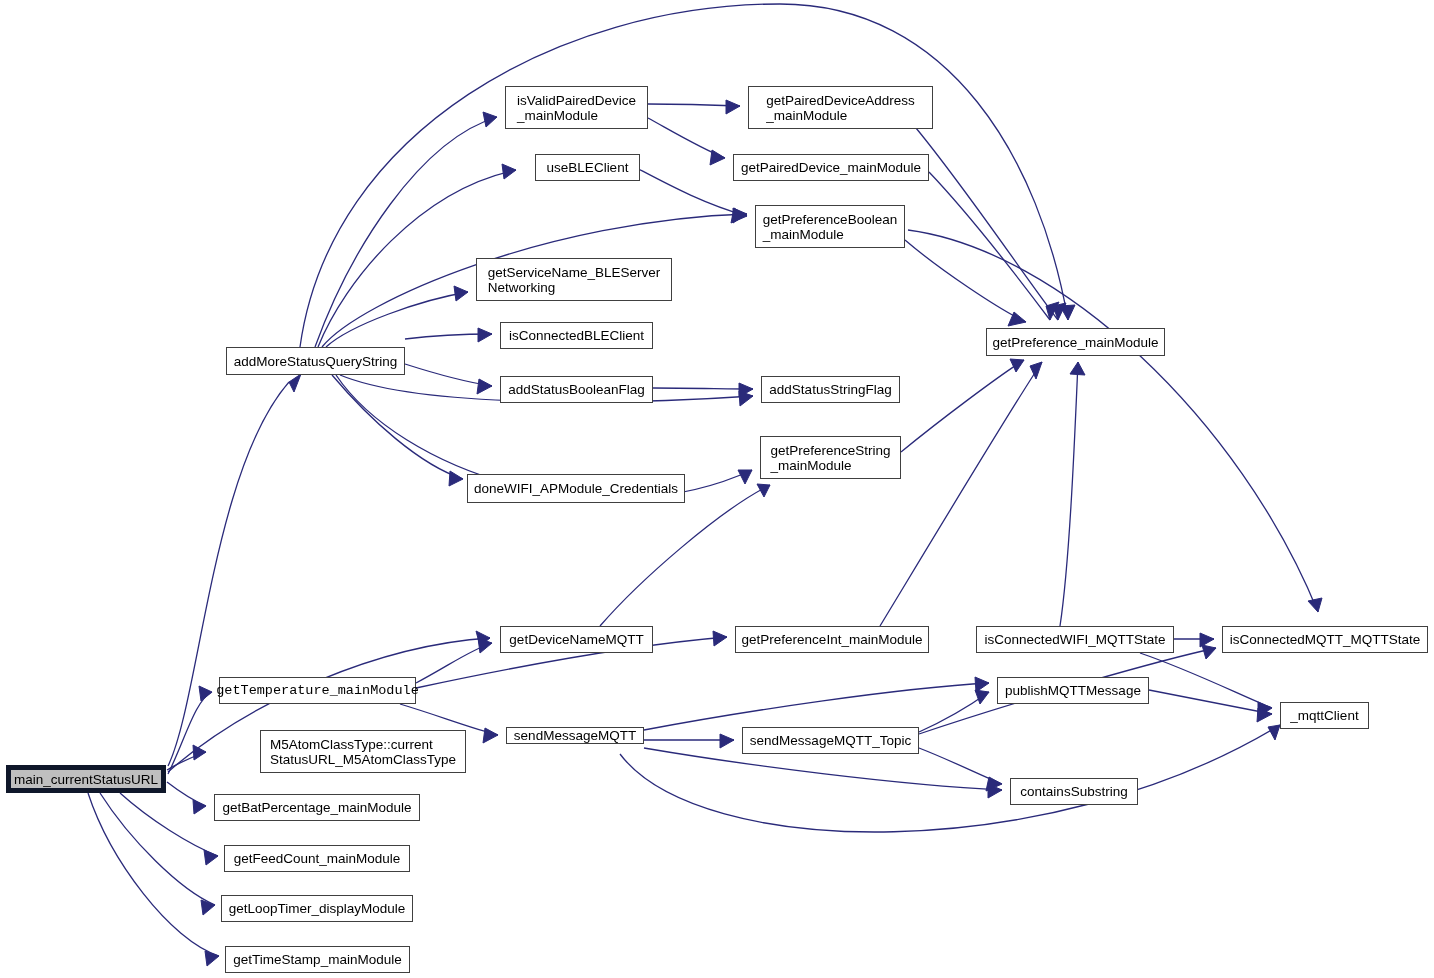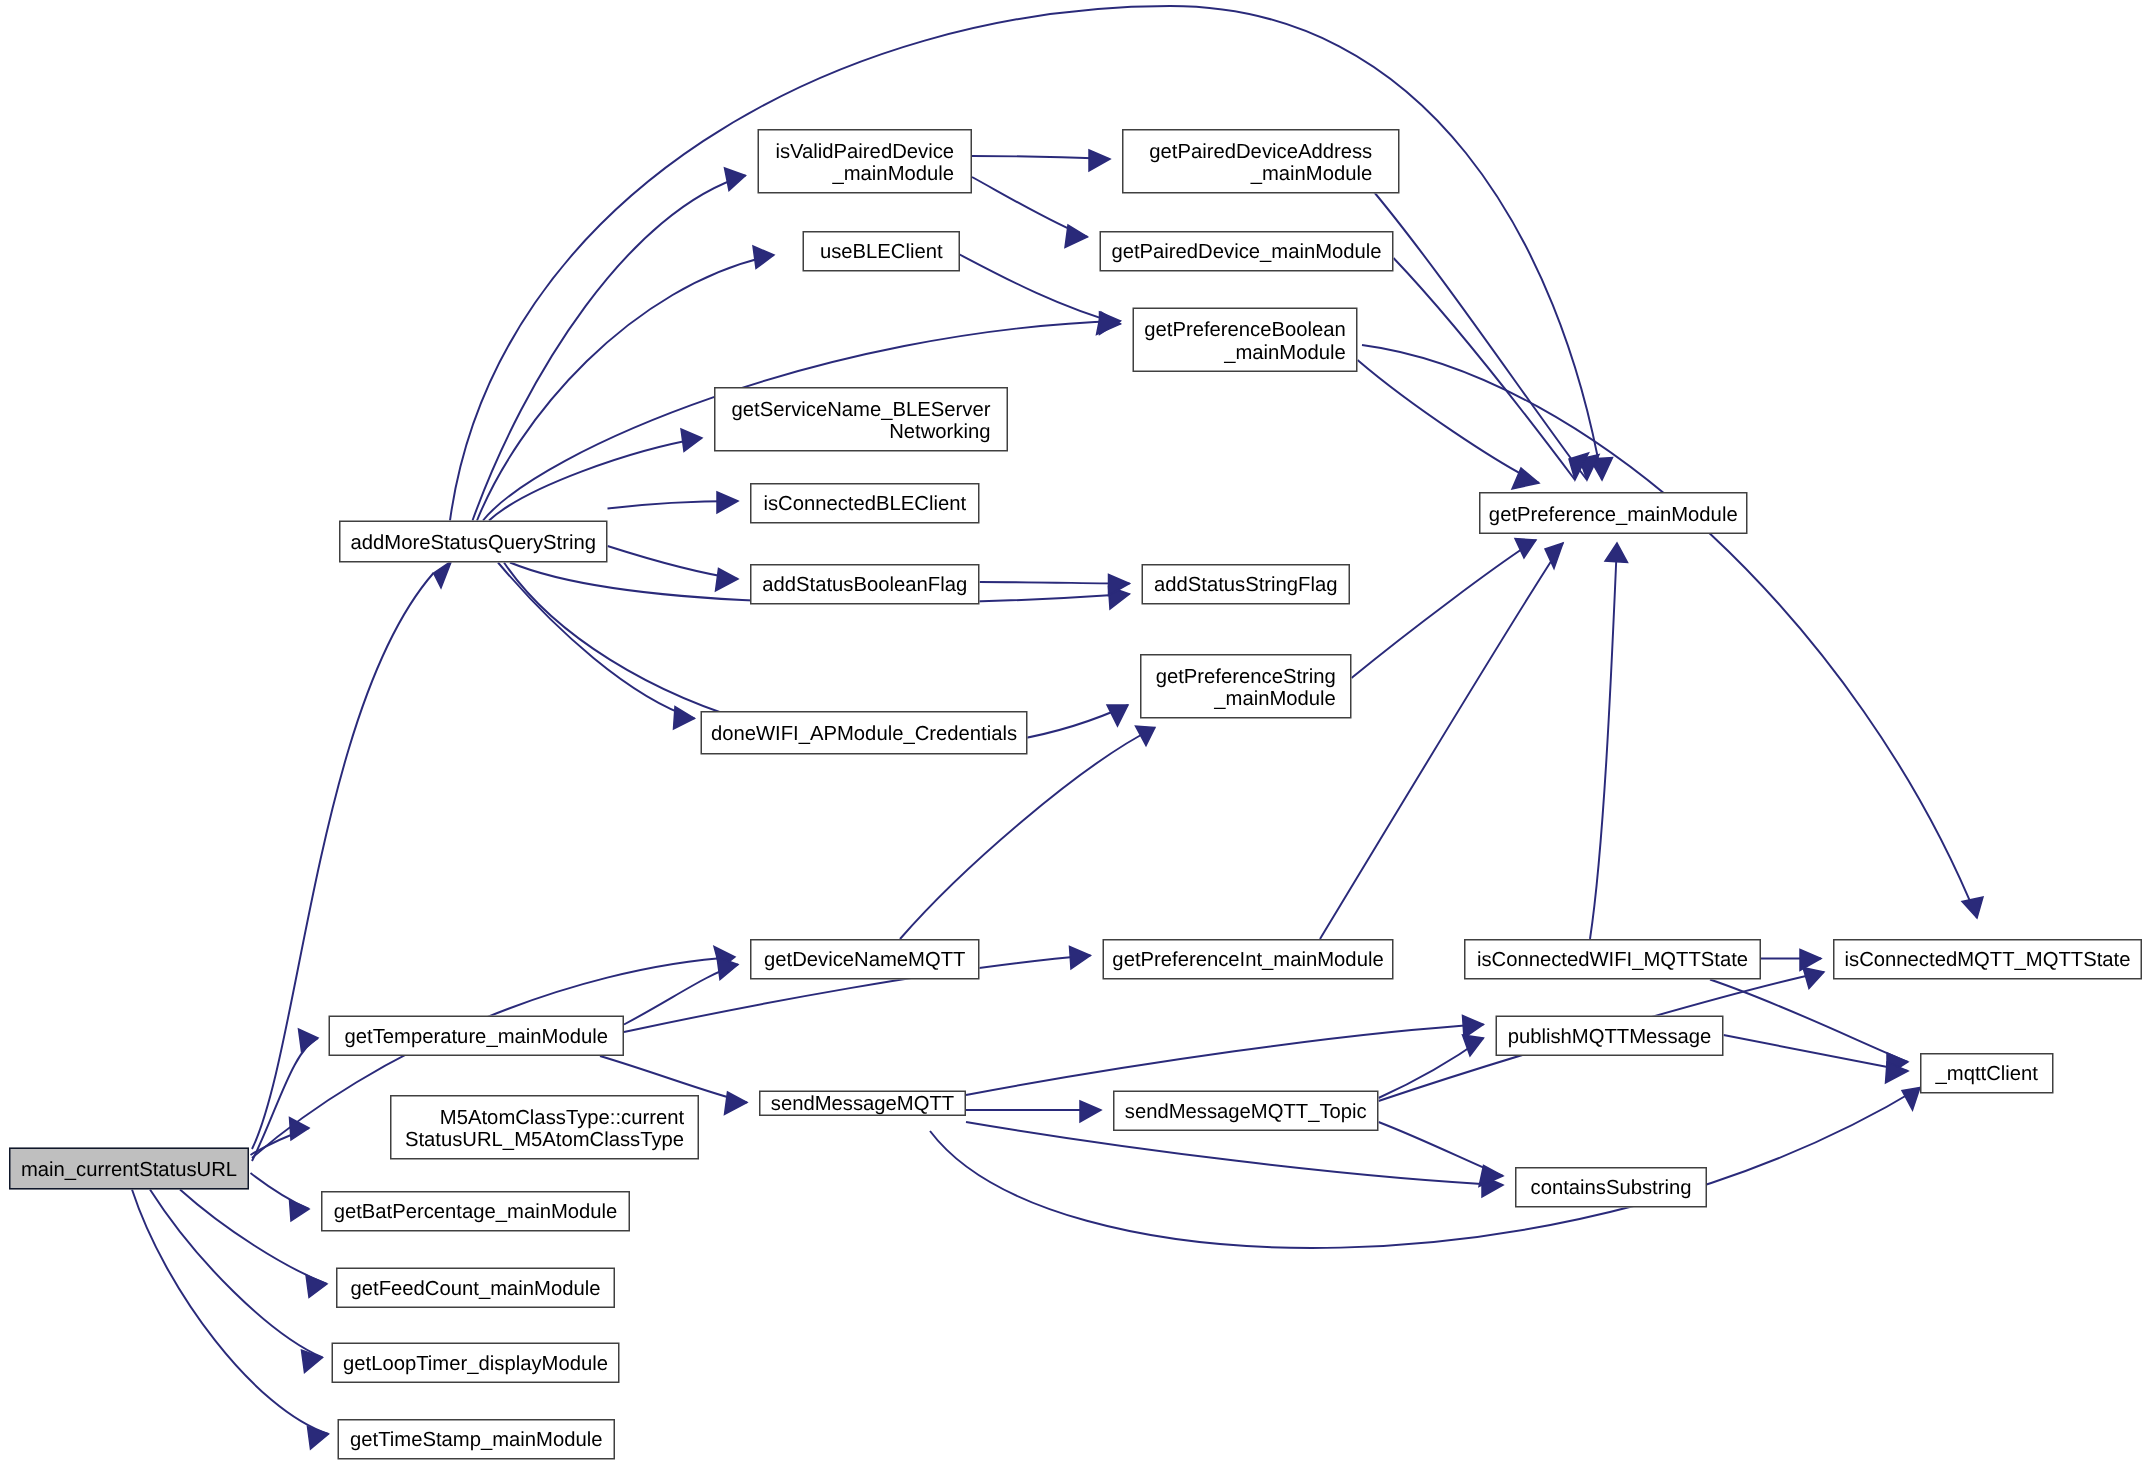--- a/index.html
+++ b/index.html
@@ -26,27 +26,27 @@
     position: absolute;
     box-sizing: border-box;
     border: 1px solid #404040;
     background: #ffffff;
     color: #000000;
     font-size: 13.5px;
     line-height: 15px;
     display: flex;
     align-items: center;
     justify-content: center;
-    text-align: right;
+    text-align: left;
     white-space: pre-line;
     padding: 0 12px;
   }
   .node.highlight {
     background: #bfbfbf;
-    border: 1px solid #0f172a;
+    border: 5px solid #0f172a;
   }
 </style>
 </head>
 <body>
 
 <div id="graph-canvas">
   <svg id="edge-layer" viewBox="0 0 1434 978" xmlns="http://www.w3.org/2000/svg">
       <path d="M168,766 C200,700 212,470 289,382" fill="none" stroke="#2a2a7a" stroke-width="1.3"></path>
       <path d="M289,382 L301,374 L294,392 Z" fill="#2a2a7a" stroke="#2a2a7a" stroke-width="1"></path>
       <path d="M168,772 C250,700 380,645 490,638" fill="none" stroke="#2a2a7a" stroke-width="1.3"></path>
@@ -148,21 +148,21 @@
       <div class="node" style="left: 748px; top: 86px; width: 185px; height: 43px;">getPairedDeviceAddress
 _mainModule</div>
       <div class="node" style="left: 733px; top: 154px; width: 196px; height: 27px;">getPairedDevice_mainModule</div>
       <div class="node" style="left: 755px; top: 205px; width: 150px; height: 43px;">getPreferenceBoolean
 _mainModule</div>
       <div class="node" style="left: 761px; top: 376px; width: 139px; height: 27px;">addStatusStringFlag</div>
       <div class="node" style="left: 760px; top: 436px; width: 141px; height: 43px;">getPreferenceString
 _mainModule</div>
       <div class="node" style="left: 986px; top: 328px; width: 179px; height: 28px;">getPreference_mainModule</div>
       <div class="node" style="left: 500px; top: 626px; width: 153px; height: 27px;">getDeviceNameMQTT</div>
-      <div class="node" style="left: 219px; top: 677px; width: 197px; height: 27px;">getTemperature_mainModule</div>
+      <div class="node" style="left: 219px; top: 677px; width: 197px; height: 27px; font-family: Liberation Mono, monospace;">getTemperature_mainModule</div>
       <div class="node" style="left: 214px; top: 730px; width: 206px; height: 43px; margin-left: 46px;">M5AtomClassType::current
 StatusURL_M5AtomClassType</div>
       <div class="node" style="left: 214px; top: 794px; width: 206px; height: 27px;">getBatPercentage_mainModule</div>
       <div class="node" style="left: 224px; top: 845px; width: 186px; height: 27px;">getFeedCount_mainModule</div>
       <div class="node" style="left: 221px; top: 895px; width: 192px; height: 27px;">getLoopTimer_displayModule</div>
       <div class="node" style="left: 225px; top: 946px; width: 185px; height: 27px;">getTimeStamp_mainModule</div>
       <div class="node" style="left: 506px; top: 727px; width: 138px; height: 17px;">sendMessageMQTT</div>
       <div class="node" style="left: 735px; top: 626px; width: 194px; height: 27px;">getPreferenceInt_mainModule</div>
       <div class="node" style="left: 742px; top: 727px; width: 177px; height: 27px;">sendMessageMQTT_Topic</div>
       <div class="node" style="left: 976px; top: 626px; width: 198px; height: 27px;">isConnectedWIFI_MQTTState</div>

